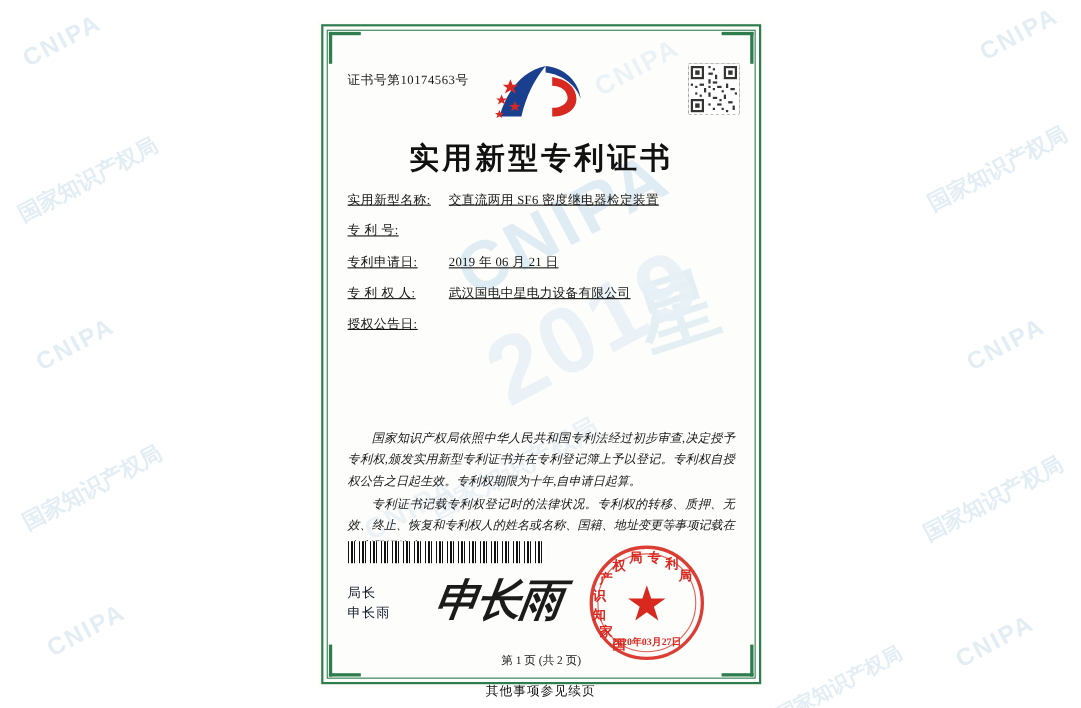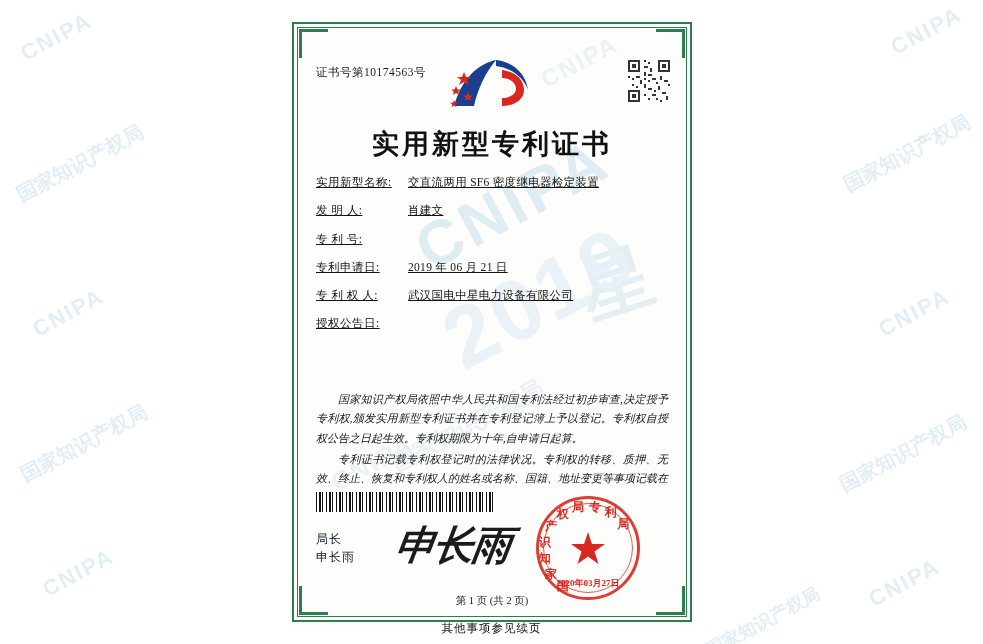--- a/index.html
+++ b/index.html
@@ -404,24 +404,20 @@
     </div>
 
     <div class="title">实用新型专利证书</div>
 
     <div class="fields">
       <div class="row">
         <div class="lab">实用新型名称:</div>
         <div class="val">交直流两用 SF6 密度继电器检定装置</div>
       </div>
       <div class="row">
-        <div class="lab">发 明 人:</div>
-        <div class="val">肖建文</div>
-      </div>
-      <div class="row">
         <div class="lab">专 利 号:</div>
       </div>
       <div class="row">
         <div class="lab">专利申请日:</div>
         <div class="val">2019 年 06 月 21 日</div>
       </div>
       <div class="row">
         <div class="lab">专 利 权 人:</div>
         <div class="val">武汉国电中星电力设备有限公司</div>
       </div>

